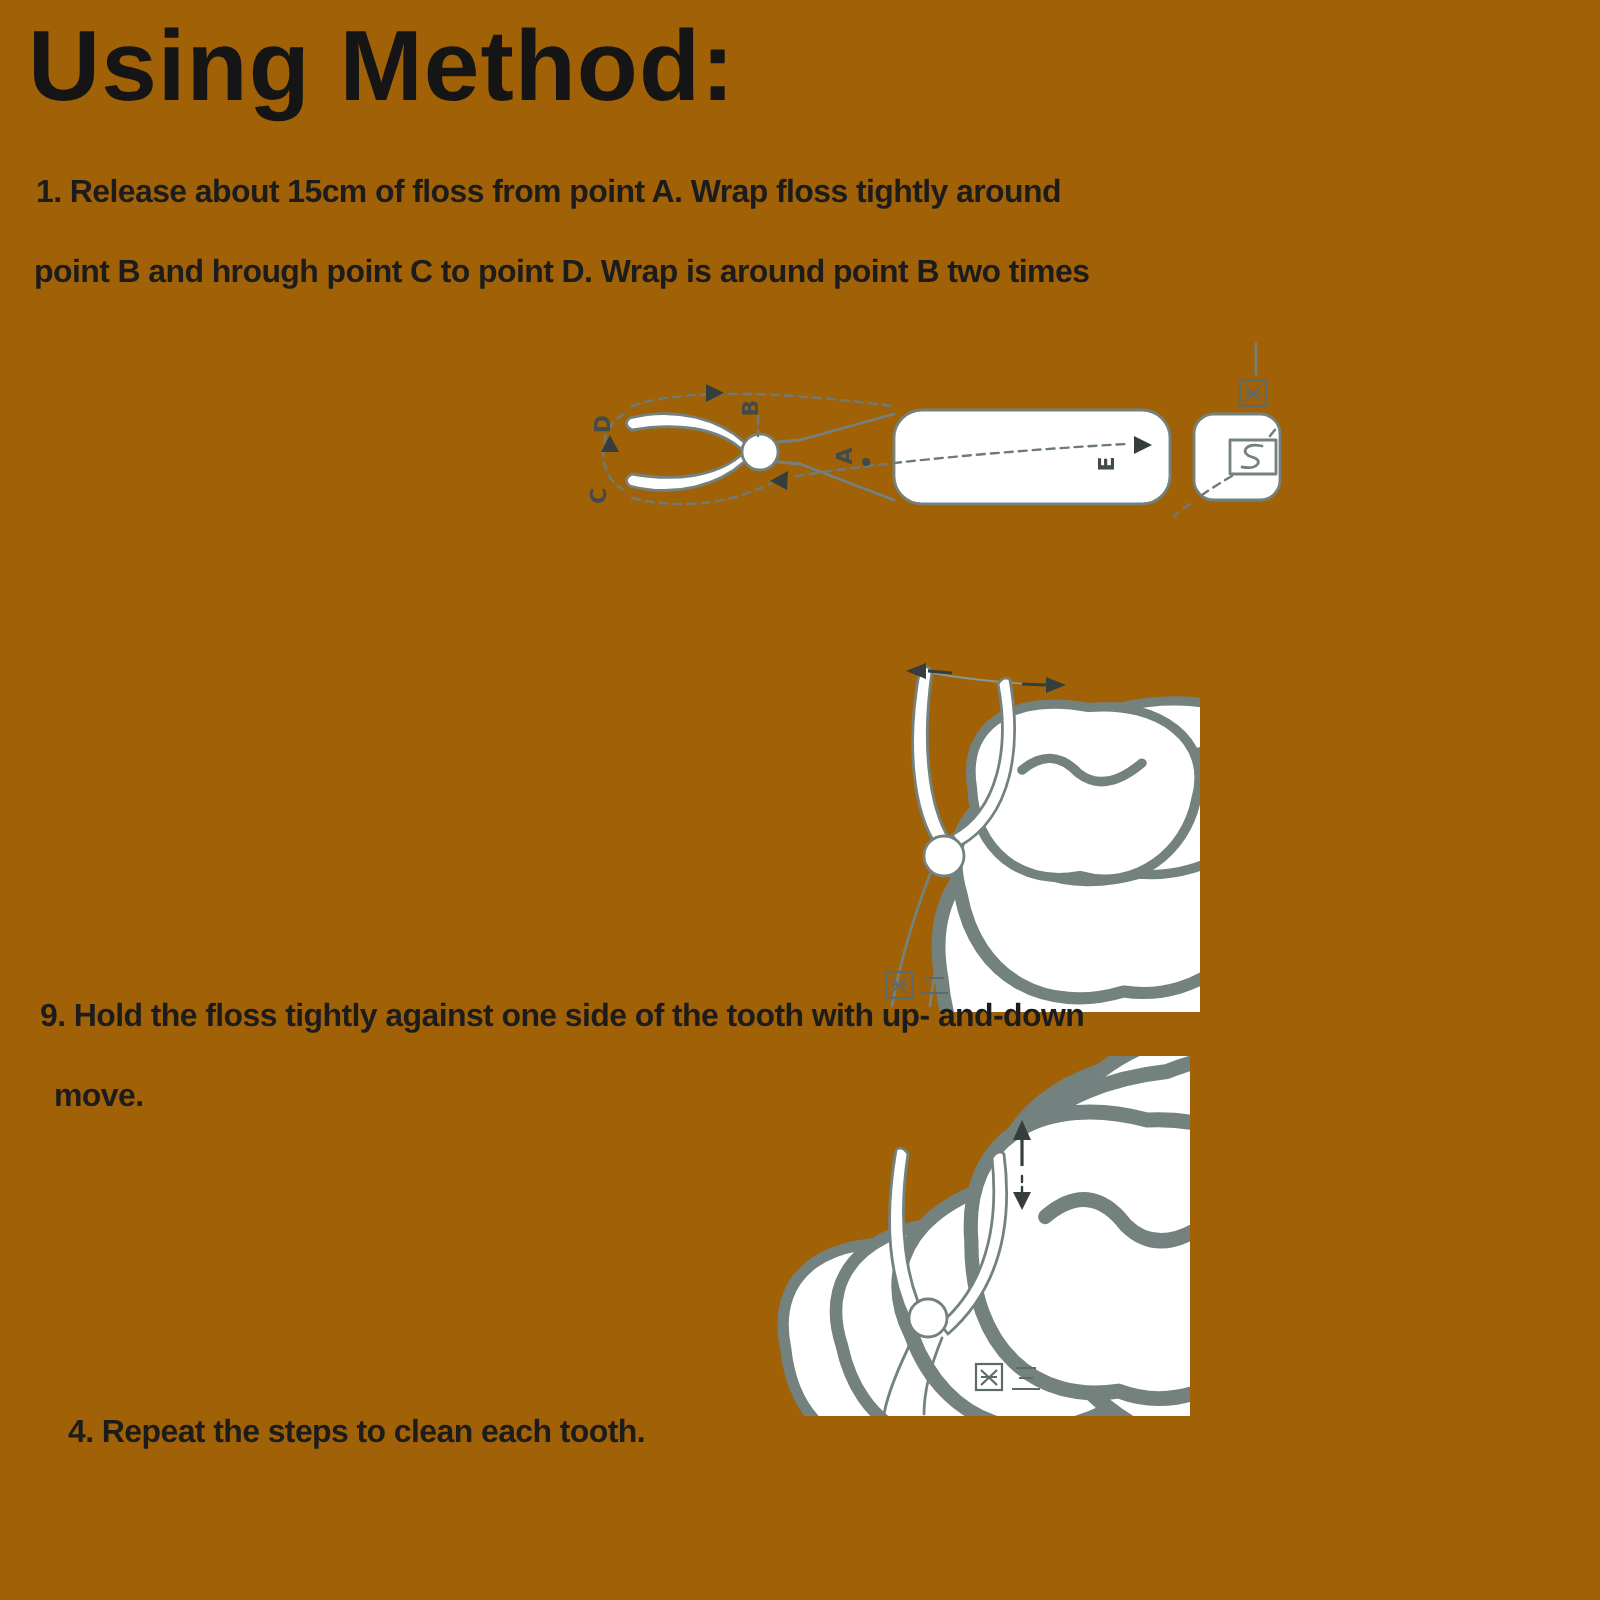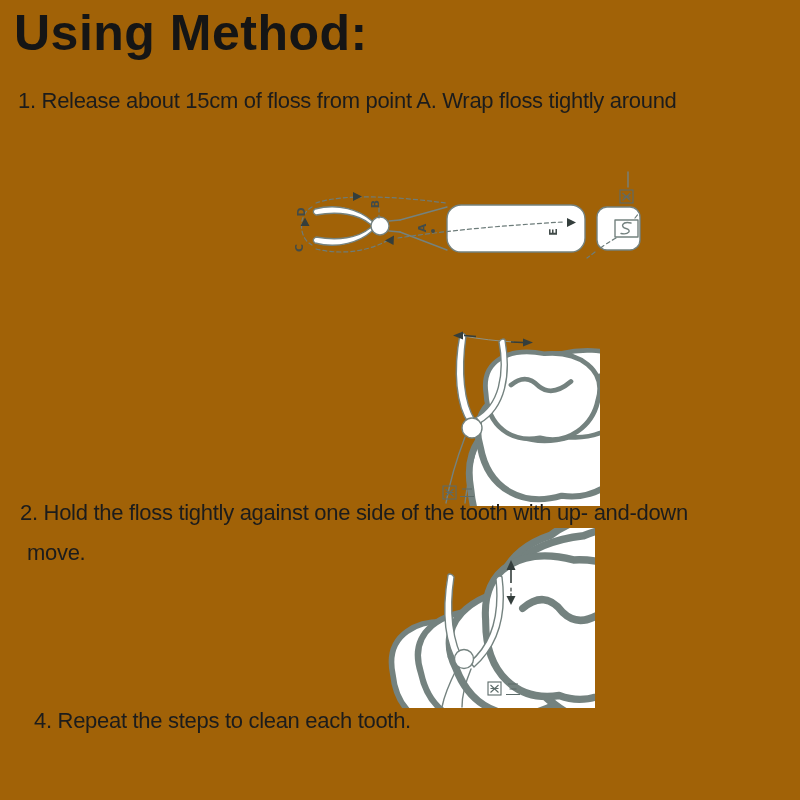--- a/index.html
+++ b/index.html
@@ -1,39 +1,40 @@
 <!DOCTYPE html>
 <html><head>
 <meta charset="utf-8">
 <style>
   html,body{margin:0;padding:0;background:#fff;}
   .page{position:relative;width:800px;height:800px;background:#a16207;overflow:hidden;
         font-family:"Liberation Sans",sans-serif;color:#1c1c1c;}
   .title{position:absolute;left:14px;top:4px;font-size:50px;font-weight:800;
          letter-spacing:0.5px;color:#151515;white-space:nowrap;}
-  .line{position:absolute;font-size:22px;font-weight:400;letter-spacing:-0.3px;
+  .line{position:absolute;font-size:16px;font-weight:700;letter-spacing:-0.3px;
         color:#1c1c1c;white-space:nowrap;}
   .fig{position:absolute;}
   .ln{stroke:#74827f;fill:none;stroke-width:1.4;stroke-linecap:round;stroke-linejoin:round;}
   .thin{stroke:#8a9794;stroke-width:0.9;fill:none;}
   .wf{fill:#ffffff;}
   .dash{stroke:#6d7c7a;fill:none;stroke-width:1.2;stroke-dasharray:4 3;stroke-linecap:round;}
   .arr{fill:#343e3c;stroke:none;}
   .lbl text{font-family:"DejaVu Sans",sans-serif;font-size:11px;font-weight:bold;fill:#414b49;}
   .glyph{stroke:#5c6b69;fill:none;stroke-width:1.1;}
   .sr{position:absolute;opacity:0;font-size:8px;pointer-events:none;}
 </style>
 </head>
 <body>
 
 <div class="page">
 
   <div class="title">Using Method:</div>
 
   <div class="line" style="left:18px;top:88px">1. Release about 15cm of floss from point A. Wrap floss tightly around</div>
+  <div class="line" style="left:17px;top:128px">point B and hrough point C to point D. Wrap is around point B two times</div>
 
   <svg class="fig" style="left:250px;top:166px" width="400" height="100" viewBox="0 0 400 100">
     <g class="ln">
 
       <rect class="wf" x="197" y="39" width="138" height="47" rx="14"></rect>
       <path d="M150,54 L197,41"></path>
       <path d="M150,66 L197,84"></path>
       <path d="M139,55 L150,54 M139,65 L150,66"></path>
 
       <path class="wf" d="M65,43 C88,37 110,44 122,55 C124,57 123,59.5 120,58 C108,48 88,45 66,49 C62.5,47 62.5,45 65,43 Z"></path>
@@ -113,21 +114,21 @@
       </g>
     </g>
     <g class="glyph">
       <rect x="8" y="170" width="13" height="13"></rect>
       <path d="M10.5,173 L18.5,180.5 M18.5,173 L10.5,180.5 M10.5,176.5 L18.5,176.5"></path>
       <path d="M27,173 L37,173 M25,180.5 L39,180.5"></path>
     </g>
   </svg>
   <span class="sr" style="left:441px;top:486px">图二</span>
 
-  <div class="line" style="left:20px;top:500px">2. Hold the floss tightly against one side of the tooth with up- and-down</div>
+  <div class="line" style="left:20px;top:500px">9. Hold the floss tightly against one side of the tooth with up- and-down</div>
   <div class="line" style="left:27px;top:540px">move.</div>
 
   <svg class="fig" style="left:360px;top:528px" width="235" height="180" viewBox="0 0 235 180">
     <g class="ln">
       <g transform="translate(13,83) scale(0.72,0.7)">
           <use href="#molar"></use>
         </g>
       <g transform="translate(32,80) rotate(-6) scale(0.8,0.75)">
           <use href="#molar"></use>
         </g>

